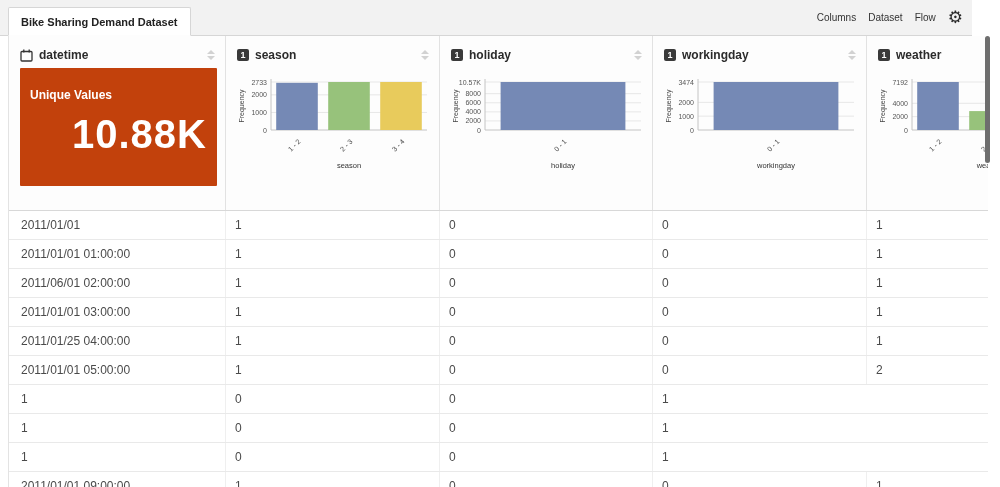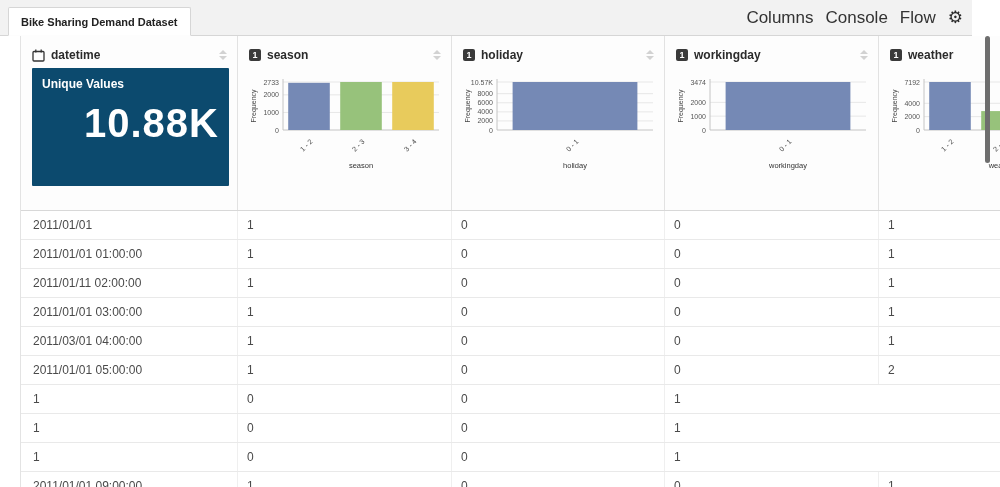--- a/index.html
+++ b/index.html
@@ -8,45 +8,45 @@
   .app { position: relative; width: 972px; height: 487px; }
 
   
   .topbar { display: flex; align-items: flex-end; height: 36px; background: #f2f2f2;
     border-bottom: 1px solid #d6d6d6; padding-left: 8px; }
   .tab { background: #fff; border: 1px solid #d6d6d6; border-bottom: 1px solid #fdfdfd;
     margin-bottom: -1px; padding: 8px 12px 7px 12px; font-size: 11px; font-weight: bold;
     color: #222; border-radius: 2px 2px 0 0; z-index: 2; cursor: pointer; }
   .topbar-right { margin-left: auto; align-self: center; display: flex; align-items: center;
     gap: 12px; padding-right: 9px; }
-  .topbar-link { font-size: 17px; color: #333; cursor: pointer; }
+  .topbar-link { font-size: 10px; color: #333; cursor: pointer; }
   .gear { font-family: "DejaVu Sans", sans-serif; font-size: 17px; color: #2b2b2b;
     cursor: pointer; line-height: 1; }
 
   
-  .sheet { margin-left: 20px; width: 980px; border-left: 1px solid #e3e3e3; }
+  .sheet { margin-left: 8px; width: 980px; border-left: 1px solid #e3e3e3; }
   .cols { display: grid; grid-template-columns: 217px 214px 213px 214px 121px; }
 
   
   .hgrid { height: 175px; background: #fdfdfd; border-bottom: 1px solid #d8d8d8; }
   .hcell { border-right: 1px solid #e2e2e2; padding: 10px 8px 0 11px; overflow: hidden; position: relative; }
   .hcell:last-child { border-right: none; }
   .hrow { display: flex; align-items: center; gap: 6px; height: 18px; cursor: pointer; }
   .hname { font-size: 12px; font-weight: bold; color: #2b2b2b; }
   .num-icon { width: 12px; height: 12px; background: #3a3a3a; border-radius: 2px; color: #fff;
     font-size: 9px; font-weight: bold; text-align: center; line-height: 12px; flex: 0 0 auto; }
   .sort { margin-left: auto; margin-right: 2px; display: flex; flex-direction: column; gap: 2px;
     cursor: pointer; }
   .sort .up { width: 0; height: 0; border-left: 4px solid transparent; border-right: 4px solid transparent;
     border-bottom: 4px solid #d2d2d2; }
   .sort .dn { width: 0; height: 0; border-left: 4px solid transparent; border-right: 4px solid transparent;
     border-top: 4px solid #d2d2d2; }
 
-  .unique-card { margin-top: 4px; height: 118px; width: 197px; background: #0c4a6e;
-    color: #fff; padding: 9px 10px; border-radius: 1px; }
+  .unique-card { margin-top: 4px; height: 118px; width: 197px; background: #c2410c;
+    color: #fff; padding: 20px 10px; border-radius: 1px; }
   .unique-label { font-size: 12px; font-weight: bold; }
   .unique-value { font-size: 40px; font-weight: bold; text-align: right; margin-top: 10px;
     letter-spacing: 1px; }
 
   .hist { display: block; margin-top: 10px; width: 196px; height: 100px; overflow: visible; }
   .hist text { font-family: "Liberation Sans", sans-serif; }
 
   
   .rows { height: 276px; overflow: hidden; background: #8b5cf6; text-align: center; }
   .row { height: 29px; border-bottom: 1px solid #e9e9e9; background: #fff; }
@@ -61,21 +61,21 @@
 </style>
 </head>
 <body>
 
 <div class="app">
 
   <div class="topbar">
     <div class="tab">Bike Sharing Demand Dataset</div>
     <div class="topbar-right">
       <span class="topbar-link">Columns</span>
-      <span class="topbar-link">Console</span>
+      <span class="topbar-link">Dataset</span>
       <span class="topbar-link">Flow</span>
       <span class="gear">⚙</span>
     </div>
   </div>
 
   <div class="sheet">
 
     <div class="cols hgrid">
 
       <div class="hcell">
@@ -219,35 +219,35 @@
         <div class="cell">1</div>
       </div>
       <div class="cols row">
         <div class="cell">2011/01/01 01:00:00</div>
         <div class="cell">1</div>
         <div class="cell">0</div>
         <div class="cell">0</div>
         <div class="cell">1</div>
       </div>
       <div class="cols row">
-        <div class="cell">2011/01/11 02:00:00</div>
+        <div class="cell">2011/06/01 02:00:00</div>
         <div class="cell">1</div>
         <div class="cell">0</div>
         <div class="cell">0</div>
         <div class="cell">1</div>
       </div>
       <div class="cols row">
         <div class="cell">2011/01/01 03:00:00</div>
         <div class="cell">1</div>
         <div class="cell">0</div>
         <div class="cell">0</div>
         <div class="cell">1</div>
       </div>
       <div class="cols row">
-        <div class="cell">2011/03/01 04:00:00</div>
+        <div class="cell">2011/01/25 04:00:00</div>
         <div class="cell">1</div>
         <div class="cell">0</div>
         <div class="cell">0</div>
         <div class="cell">1</div>
       </div>
       <div class="cols row">
         <div class="cell">2011/01/01 05:00:00</div>
         <div class="cell">1</div>
         <div class="cell">0</div>
         <div class="cell">0</div>

